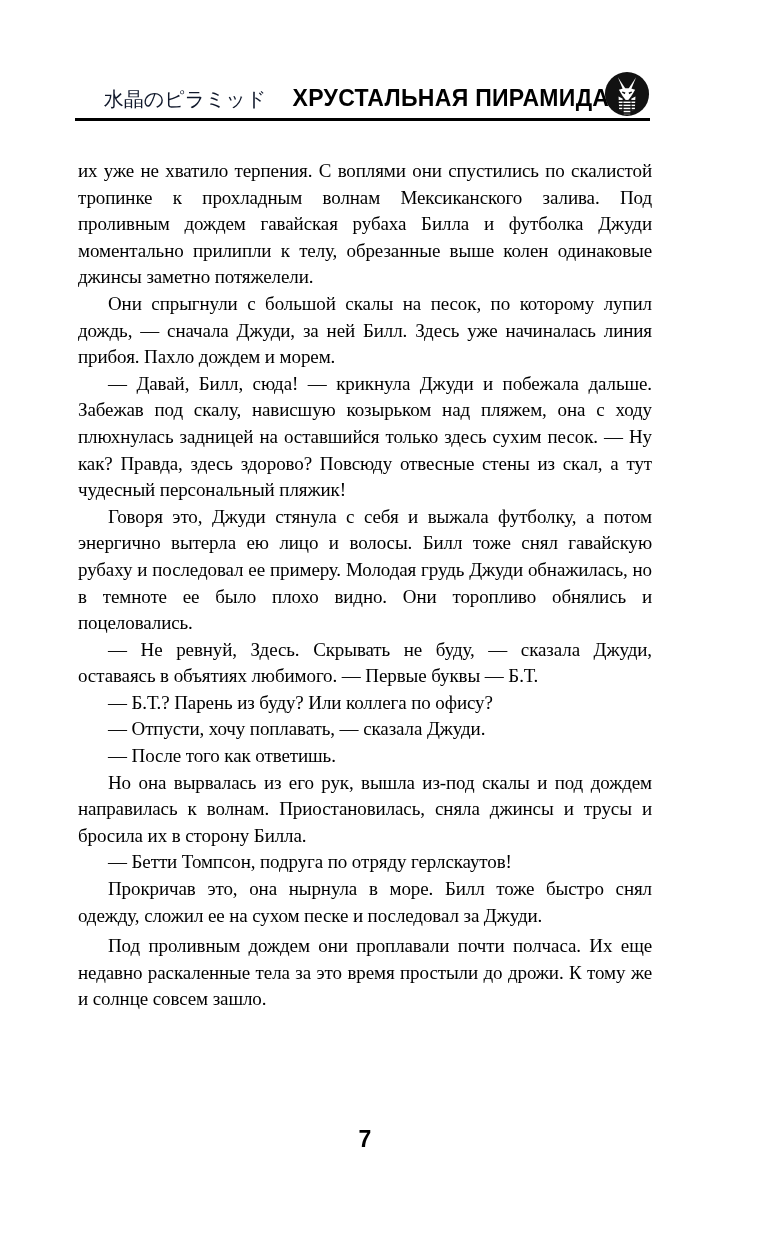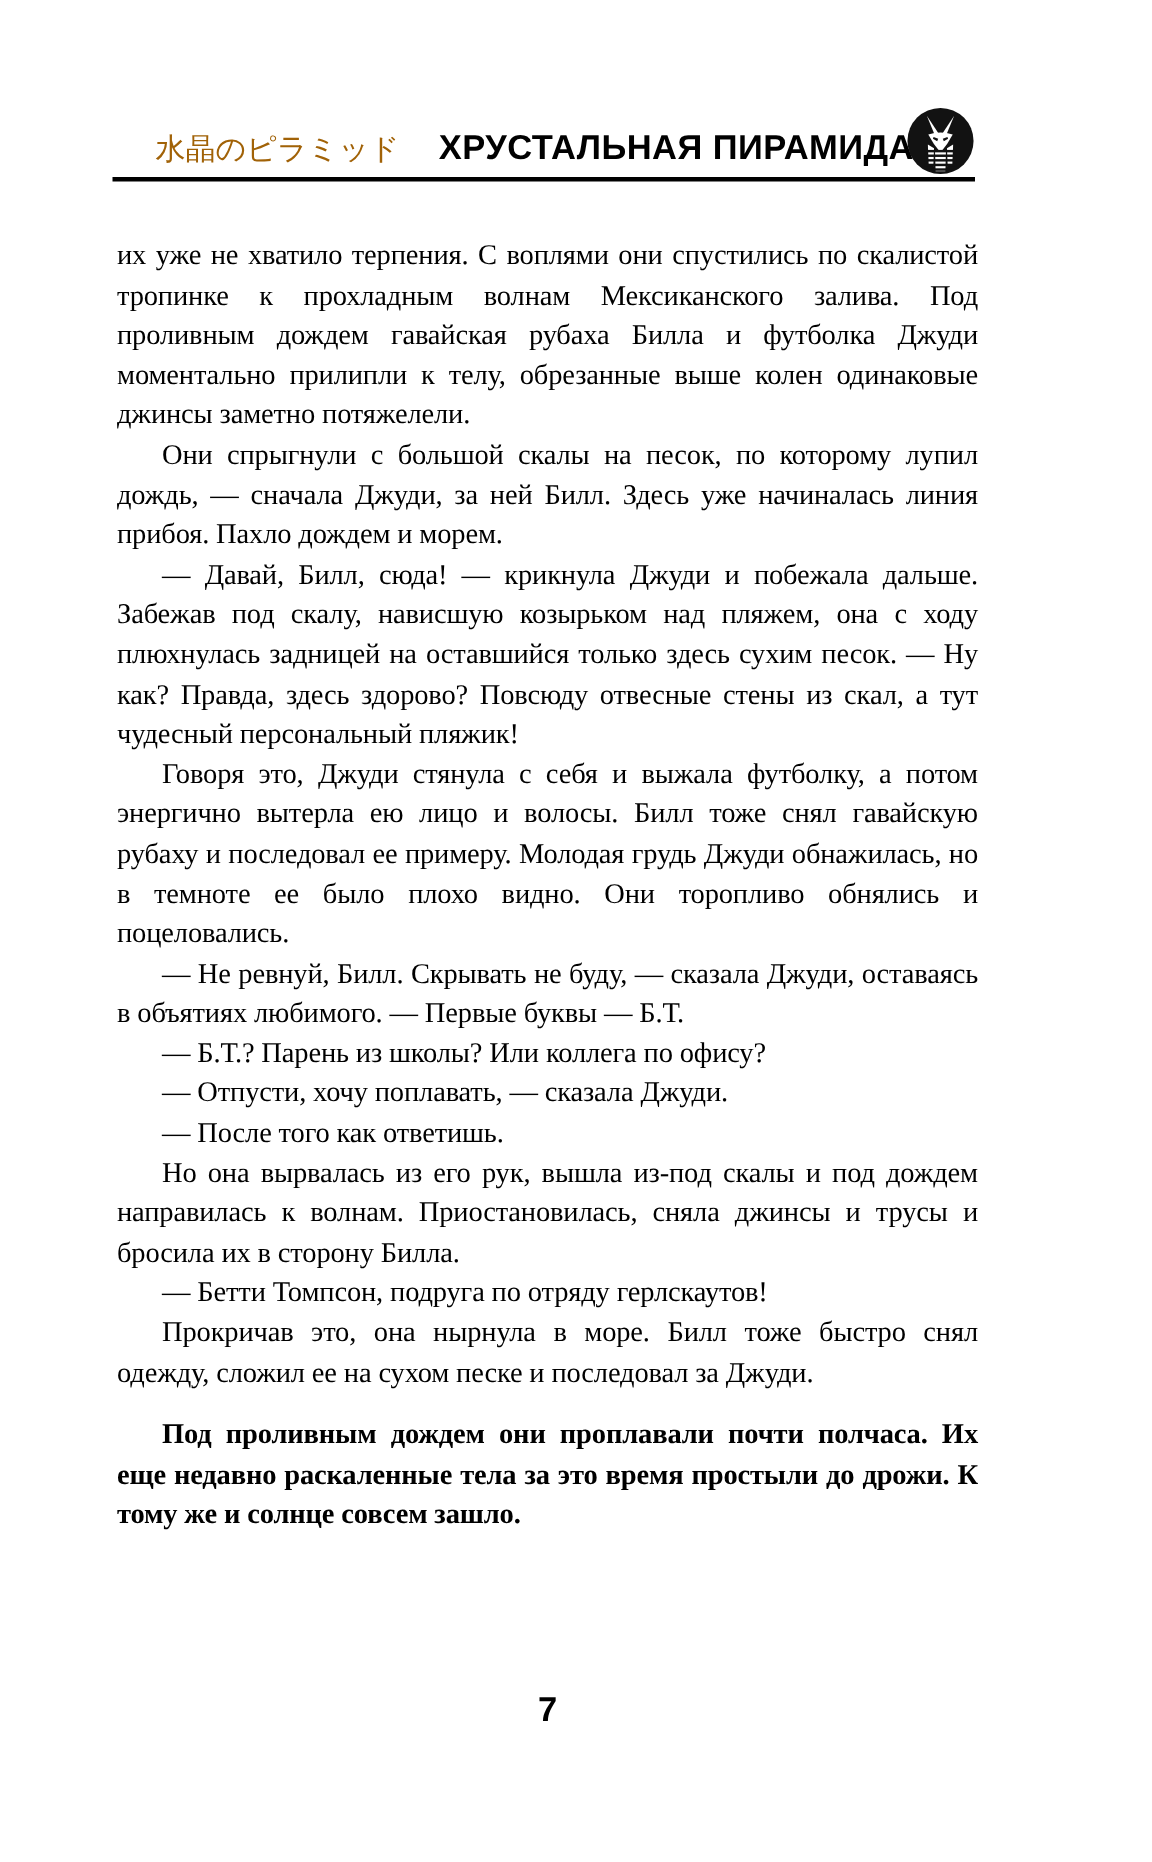--- a/index.html
+++ b/index.html
@@ -29,21 +29,21 @@
     justify-content: center;
     align-items: baseline;
     gap: 26px;
     margin-top: 15px;
     padding-right: 40px; 
     white-space: nowrap;
   }
   .title-jp {
     font-family: Liberation Serif, serif;
     font-size: 20px;
-    color: #a16207;
+    color: #0f172a;
     margin-left: 28px;
   }
   .title-ru {
     font-family: "Liberation Sans", sans-serif;
     font-weight: bold;
     font-size: 23px;
     letter-spacing: 0.3px;
   }
   .header-rule {
     position: absolute;
@@ -67,21 +67,21 @@
     left: 78px;
     top: 158px;
     width: 574px;
     font-size: 19px;
     line-height: 26.6px;
     text-align: justify;
     letter-spacing: -0.1px;
   }
   .body-text p { margin: 0; }
   .body-text p.indent { text-indent: 30px; }
-  .body-text p.space-before { margin-top: 15px; font-weight: bold; }
+  .body-text p.space-before { margin-top: 4px; }
   
   .footer {
     position: absolute;
     left: 78px;
     top: 1126px;
     width: 574px;
     text-align: center;
   }
   .pagenum {
     font-family: "Liberation Sans", sans-serif;
@@ -124,22 +124,22 @@
     </svg>
 
     <div class="header-rule"></div>
   </header>
 
   <main class="body-text">
       <p class="">их уже не хватило терпения. С воплями они спустились по скалистой тропинке к прохладным волнам Мексиканского залива. Под проливным дождем гавайская рубаха Билла и футболка Джуди моментально прилипли к телу, обрезанные выше колен одинаковые джинсы заметно потяжелели.</p>
       <p class="indent">Они спрыгнули с большой скалы на песок, по которому лупил дождь, — сначала Джуди, за ней Билл. Здесь уже начиналась линия прибоя. Пахло дождем и морем.</p>
       <p class="indent">— Давай, Билл, сюда! — крикнула Джуди и побежала дальше. Забежав под скалу, нависшую козырьком над пляжем, она с ходу плюхнулась задницей на оставшийся только здесь сухим песок. — Ну как? Правда, здесь здорово? Повсюду отвесные стены из скал, а тут чудесный персональный пляжик!</p>
       <p class="indent">Говоря это, Джуди стянула с себя и выжала футболку, а потом энергично вытерла ею лицо и волосы. Билл тоже снял гавайскую рубаху и последовал ее примеру. Молодая грудь Джуди обнажилась, но в темноте ее было плохо видно. Они торопливо обнялись и поцеловались.</p>
-      <p class="indent">— Не ревнуй, Билл. Скрывать не буду, — сказала Джуди, оставаясь в объятиях любимого. — Первые буквы — Б.Т.</p>
-      <p class="indent">— Б.Т.? Парень из школы? Или коллега по офису?</p>
+      <p class="indent">— Не ревнуй, Здесь. Скрывать не буду, — сказала Джуди, оставаясь в объятиях любимого. — Первые буквы — Б.Т.</p>
+      <p class="indent">— Б.Т.? Парень из буду? Или коллега по офису?</p>
       <p class="indent">— Отпусти, хочу поплавать, — сказала Джуди.</p>
       <p class="indent">— После того как ответишь.</p>
       <p class="indent">Но она вырвалась из его рук, вышла из-под скалы и под дождем направилась к волнам. Приостановилась, сняла джинсы и трусы и бросила их в сторону Билла.</p>
       <p class="indent">— Бетти Томпсон, подруга по отряду герлскаутов!</p>
       <p class="indent">Прокричав это, она нырнула в море. Билл тоже быстро снял одежду, сложил ее на сухом песке и последовал за Джуди.</p>
       <p class="indent space-before">Под проливным дождем они проплавали почти полчаса. Их еще недавно раскаленные тела за это время простыли до дрожи. К тому же и солнце совсем зашло.</p>
     </main>
 
   <footer class="footer">
     <span class="pagenum">7</span>

